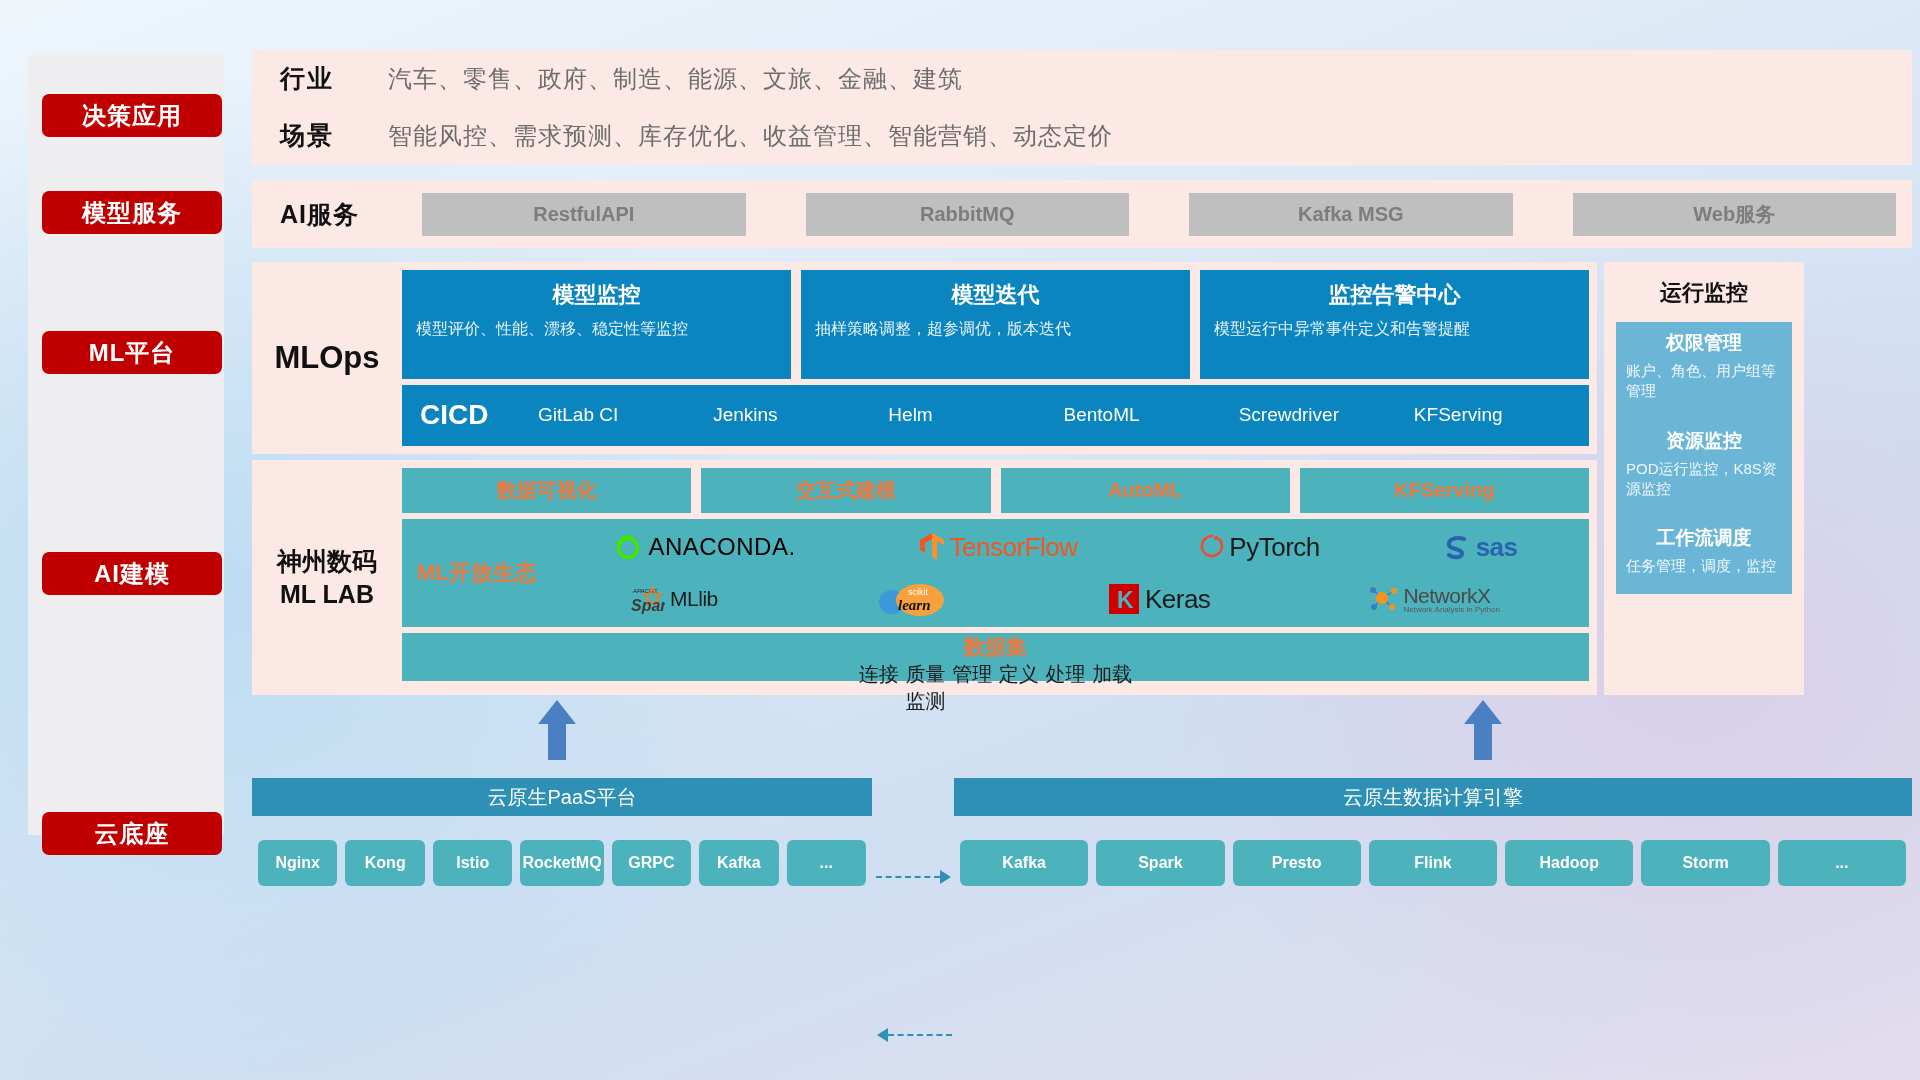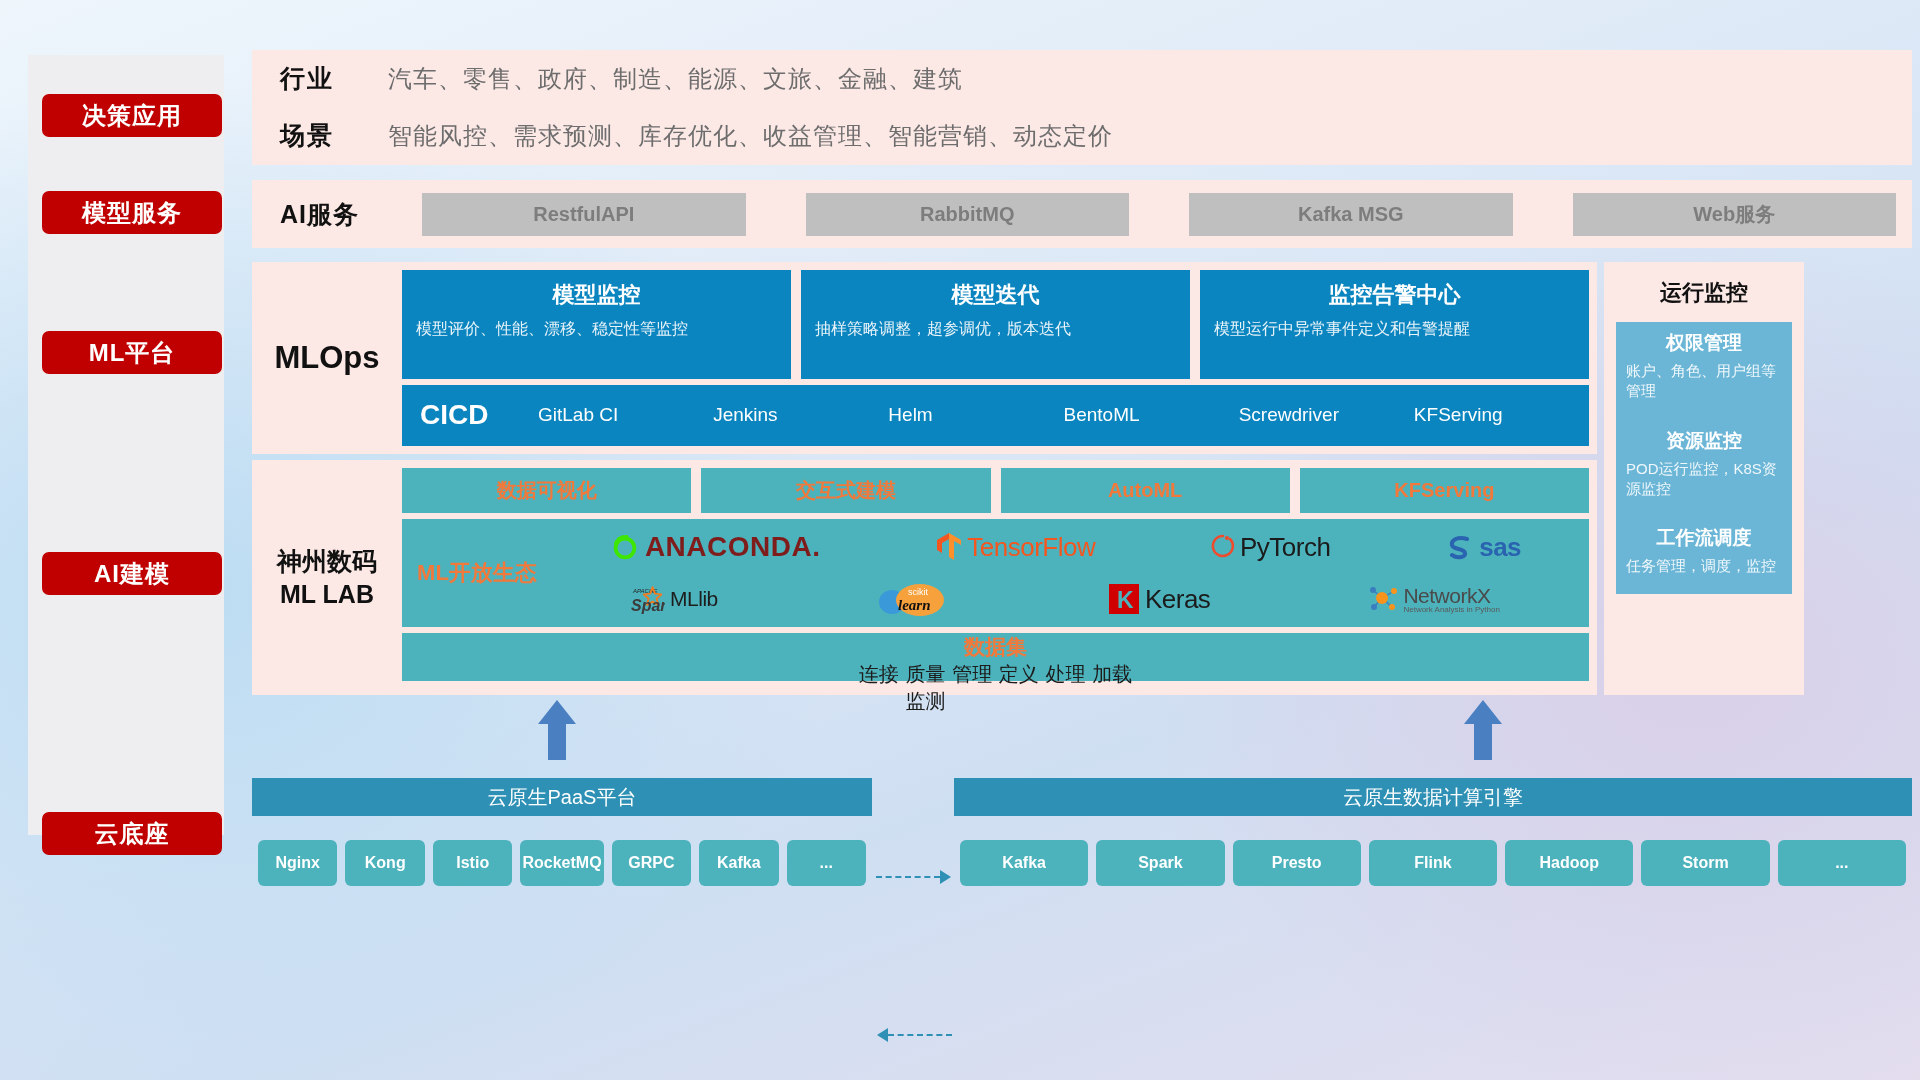--- a/index.html
+++ b/index.html
@@ -229,21 +229,21 @@
       <div class="eco-row">
         <div class="eco-label">ML开放生态</div>
         <div class="eco-logos">
 
           <div class="eco-line">
             <div class="logo">
               <svg width="30" height="30" viewBox="0 0 32 32">
                 <circle cx="16" cy="17" r="10" fill="none" stroke="#3ee600" stroke-width="4"></circle>
                 <path d="M6 12 A11 11 0 0 1 18 5" fill="none" stroke="#3ee600" stroke-width="3.5" stroke-dasharray="2,2.4" stroke-linecap="round"></path>
               </svg>
-              <span class="logo-txt" style="color:#7f1d1d;font-weight:bold;letter-spacing:0.5px;font-size:28px;">ANACONDA.</span>
+              <span class="logo-txt" style="color:#000000;font-weight:normal;letter-spacing:0.5px;font-size:24px;">ANACONDA.</span>
             </div>
 
             <div class="logo">
               <svg width="26" height="30" viewBox="0 0 26 30">
                 <path d="M13 1 L25 8 L25 13 L18 9 L18 28 L13 25 Z" fill="#ff8f2b"></path>
                 <path d="M13 1 L1 8 L1 18 L6 21 L6 11 L13 7 Z" fill="#f4561f"></path>
                 <path d="M13 12 L18 15 L18 20 L13 17 Z" fill="#ff8f2b"></path>
               </svg>
               <span class="logo-txt" style="color:#f4561f;">TensorFlow</span>
             </div>

